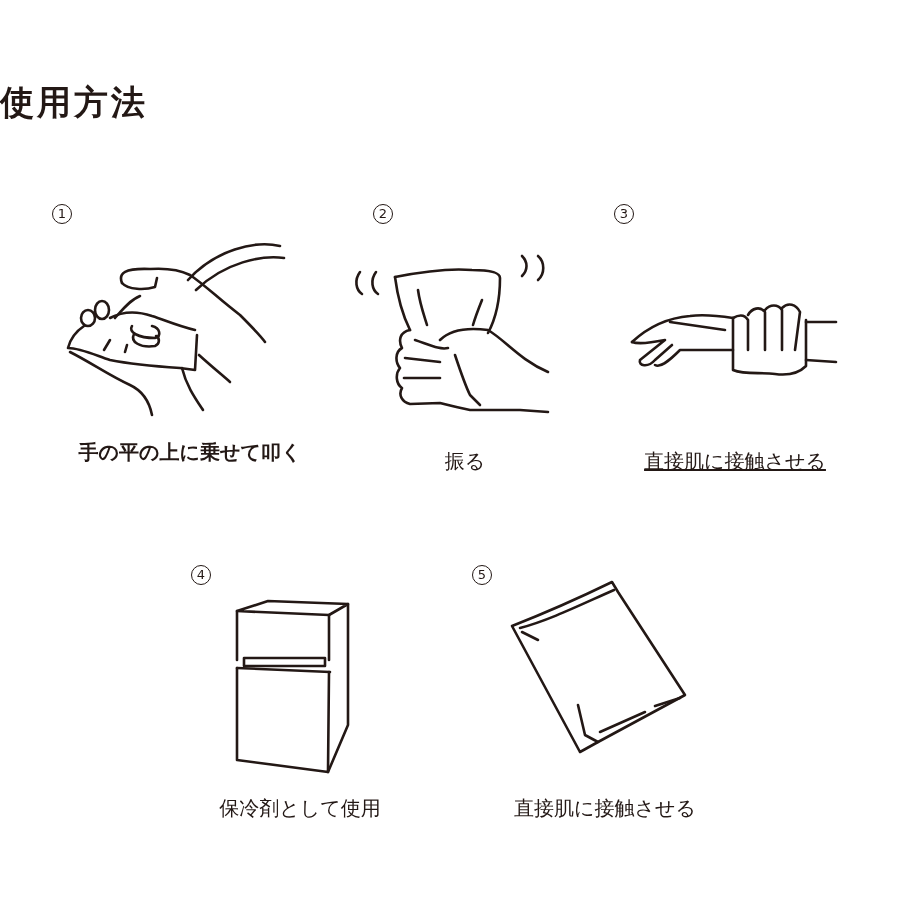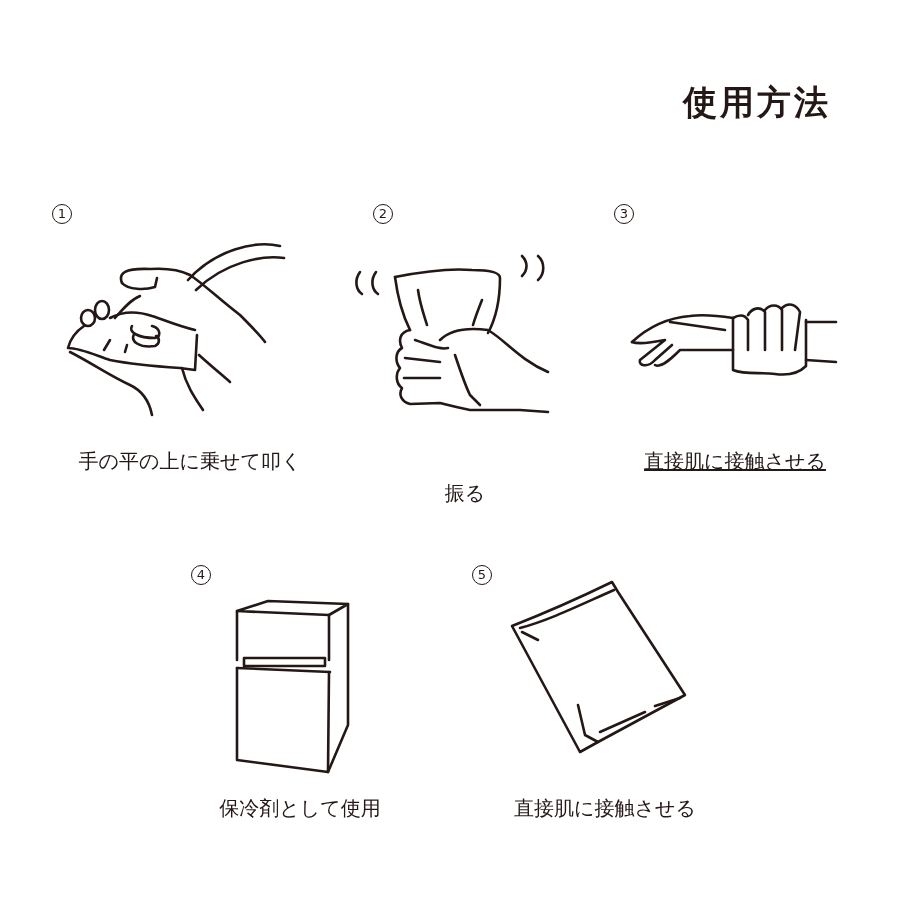--- a/index.html
+++ b/index.html
@@ -1,18 +1,18 @@
 <!DOCTYPE html>
 <html><head>
 <meta charset="utf-8">
 <style>
   html, body { margin:0; padding:0; background:#ffffff; }
   body { width:900px; height:900px; position:relative; overflow:hidden;
          font-family:"DejaVu Sans","Liberation Sans",sans-serif; color:#231815; }
-  .title { position:absolute; left:0; top:80px; width:831px; text-align:right;
+  .title { position:absolute; left:0; top:80px; width:831px; text-align:left;
            font-size:34px; font-weight:bold; letter-spacing:3px; }
   .num { position:absolute; width:18px; height:18px; border:1.5px solid #231815; border-radius:50%;
          font-size:13px; line-height:18px; text-align:center; box-sizing:content-box; }
   .caption { position:absolute; font-size:20px; white-space:nowrap; text-align:center; }
   svg { position:absolute; overflow:visible; }
   svg path, svg line, svg polyline, svg ellipse, svg rect { fill:none; stroke:#231815; stroke-width:2.6; stroke-linecap:round; stroke-linejoin:round; }
 </style>
 </head>
 <body>
 
@@ -31,42 +31,42 @@
     <path d="M110,318 C125,310 140,312 152,316 C165,320 175,325 195,330"></path>
     <path d="M132,326 C128,332 138,338 155,338 C162,336 160,328 152,326"></path>
     <path d="M134,334 C130,342 140,348 155,346 C160,344 160,338 156,336"></path>
     <path d="M84,326 C75,332 70,340 68,348 C80,348 95,355 110,360 C130,364 150,366 180,368 L195,370 L197,335"></path>
     <path d="M70,352 C90,362 110,376 130,385 C145,392 150,405 152,415"></path>
     <path d="M182,368 C186,385 195,398 203,410"></path>
     <path d="M199,355 C210,365 222,375 230,382"></path>
     <path d="M110,340 L104,350"></path>
     <path d="M127,345 L125,352"></path>
   </svg>
-  <div class="caption" style="left:55px;top:448px;width:270px;">手の平の上に乗せて叩く</div>
+  <div class="caption" style="left:55px;top:439px;width:270px;font-weight:bold;">手の平の上に乗せて叩く</div>
 </div>
 
 <div>
   <div class="num" style="left:373px;top:204px;">2</div>
   <svg style="left:0;top:0;" width="900" height="900">
     <path d="M360,272 C354,280 356,290 362,294"></path>
     <path d="M376,272 C370,280 372,290 378,294"></path>
     <path d="M522,256 C528,262 528,270 522,276"></path>
     <path d="M538,256 C545,262 545,274 538,280"></path>
     <path d="M395,277 C420,272 450,268 472,270 C488,270 500,272 500,278 C500,300 495,320 488,333"></path>
     <path d="M395,277 C398,300 405,320 410,330"></path>
     <path d="M418,290 C420,305 425,318 427,325"></path>
     <path d="M482,300 C478,310 475,318 473,325"></path>
     <path d="M410,330 C400,332 398,340 402,348 C395,352 395,362 400,368 C395,374 396,384 402,388 C398,395 402,402 410,404 L440,403 C448,405 460,408 470,410 L520,410 L548,412"></path>
     <path d="M415,340 C430,345 440,350 448,348"></path>
     <path d="M405,358 L440,362"></path>
     <path d="M404,378 L440,378"></path>
     <path d="M440,340 C450,330 465,327 488,330 C505,340 520,360 548,372"></path>
     <path d="M455,355 C460,370 465,385 470,395 L480,405"></path>
   </svg>
-  <div class="caption" style="left:395px;top:448px;width:140px;margin-top:32px;">振る</div>
+  <div class="caption" style="left:395px;top:448px;width:140px;">振る</div>
 </div>
 
 <div>
   <div class="num" style="left:614px;top:204px;">3</div>
   <svg style="left:0;top:0;" width="900" height="900">
     <path d="M632,342 C645,330 665,318 690,316 C705,314 720,316 733,318"></path>
     <path d="M670,322 L725,330"></path>
     <path d="M632,342 C640,345 655,342 665,340 L640,360 C638,366 648,368 655,360 L672,345"></path>
     <path d="M655,365 C660,368 668,362 680,350 L733,350"></path>
     <path d="M733,318 L733,370 C745,375 760,372 775,374 C790,376 800,372 806,366 L806,320"></path>

